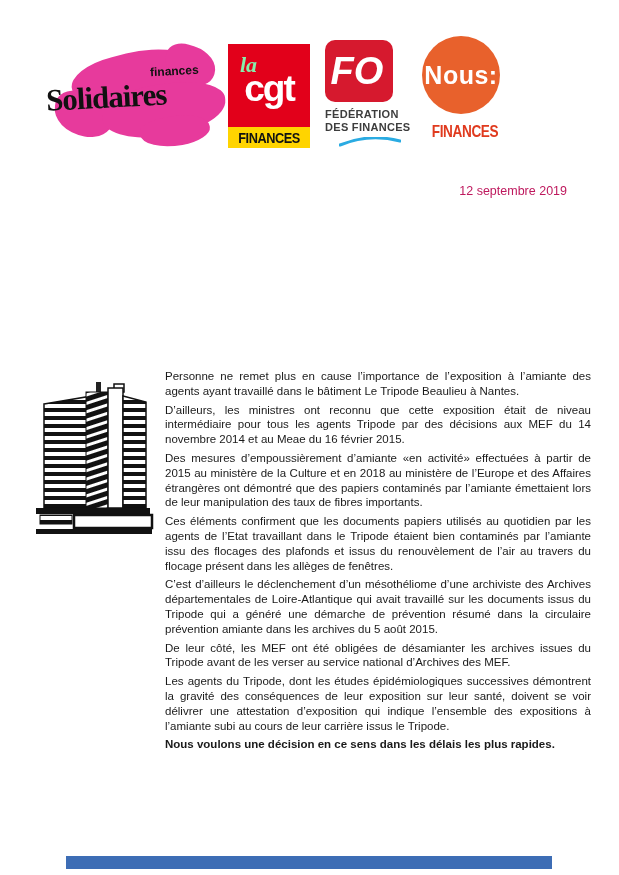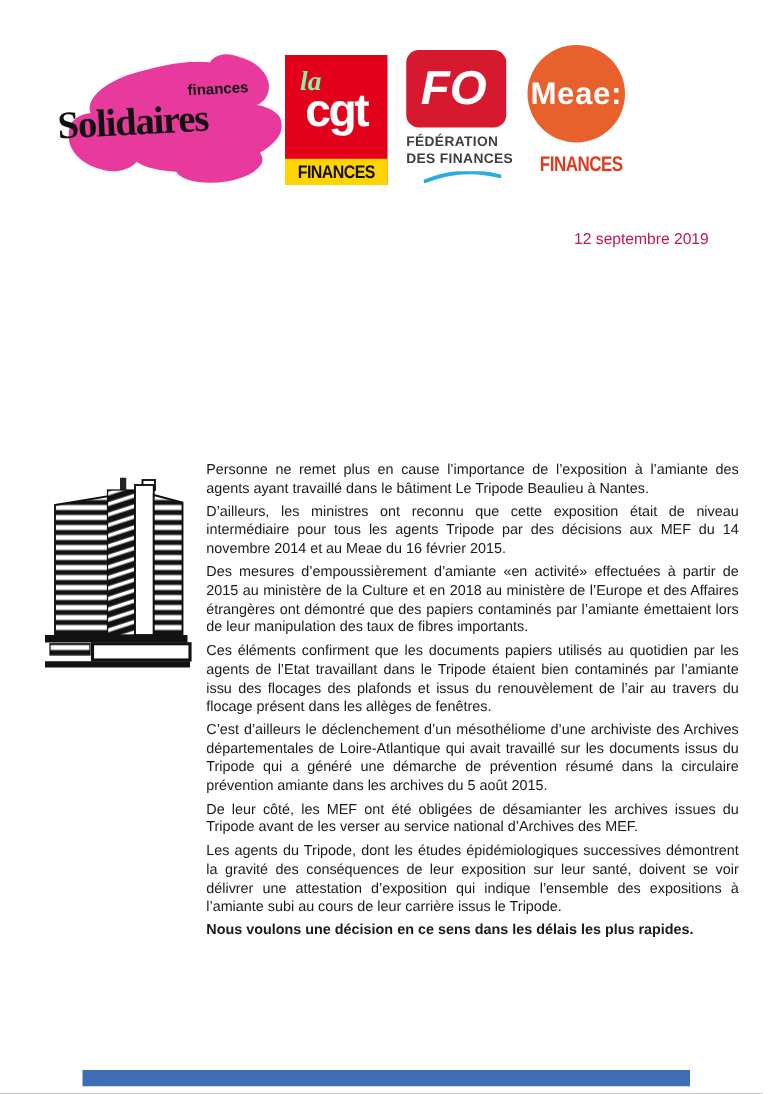--- a/index.html
+++ b/index.html
@@ -36,21 +36,21 @@
   .cgt-la { position:absolute; left:12px; top:8px; font-family:"Liberation Serif", serif;
             font-style:italic; font-weight:bold; font-size:22px; color:#86efac; }
   .cgt-main { position:absolute; left:0; top:26px; width:100%; text-align:center;
               font-weight:bold; font-size:37px; line-height:1; color:#ffffff; letter-spacing:-2px; }
   .cgt-band { position:absolute; left:0; bottom:0; width:100%; height:21px; background:#ffd400;
               display:flex; align-items:center; justify-content:center; }
   .cgt-band span { font-weight:bold; font-size:14.5px; color:#111; transform:scaleX(0.88); letter-spacing:-0.5px; }
 
   
   .logo-fo { position:absolute; left:325px; top:38px; width:90px; height:112px; }
-  .fo-box { position:absolute; left:0; top:2px; width:80px; height:62px; background:#d6192e;
+  .fo-box { position:absolute; left:0; top:2px; width:68px; height:62px; background:#d6192e;
             border-radius:10px; display:flex; align-items:center; justify-content:center; }
   .fo-box span { font-style:italic; font-weight:bold; font-size:38px; color:#ffffff; padding-right:4px; }
   .fo-fed { position:absolute; left:0; top:70px; width:90px; font-weight:bold; font-size:11px;
             line-height:13px; color:#3d3d3d; letter-spacing:0.3px; }
   .fo-swoosh { position:absolute; left:14px; top:99px; }
 
   
   .logo-cfdt { position:absolute; left:420px; top:36px; width:100px; height:114px; }
   .cfdt-circle { position:absolute; left:2px; top:0; width:78px; height:78px; border-radius:50%;
                  background:#e8612c; display:flex; align-items:center; justify-content:center; }
@@ -108,21 +108,21 @@
         <div>FÉDÉRATION</div>
         <div>DES FINANCES</div>
       </div>
       <svg class="fo-swoosh" width="62" height="10" viewBox="0 0 62 10">
         <path d="M1 8 Q 30 -4 61 4" fill="none" stroke="#2aabe2" stroke-width="3" stroke-linecap="round"></path>
       </svg>
     </div>
 
     <div class="logo-cfdt">
       <div class="cfdt-circle">
-        <span>Meae:</span>
+        <span>Nous:</span>
       </div>
       <div class="cfdt-sub">FINANCES</div>
     </div>
 
   </div>
 
   <div class="doc-date">12 septembre 2019</div>
 
   <h1 class="doc-title">
     <br>

